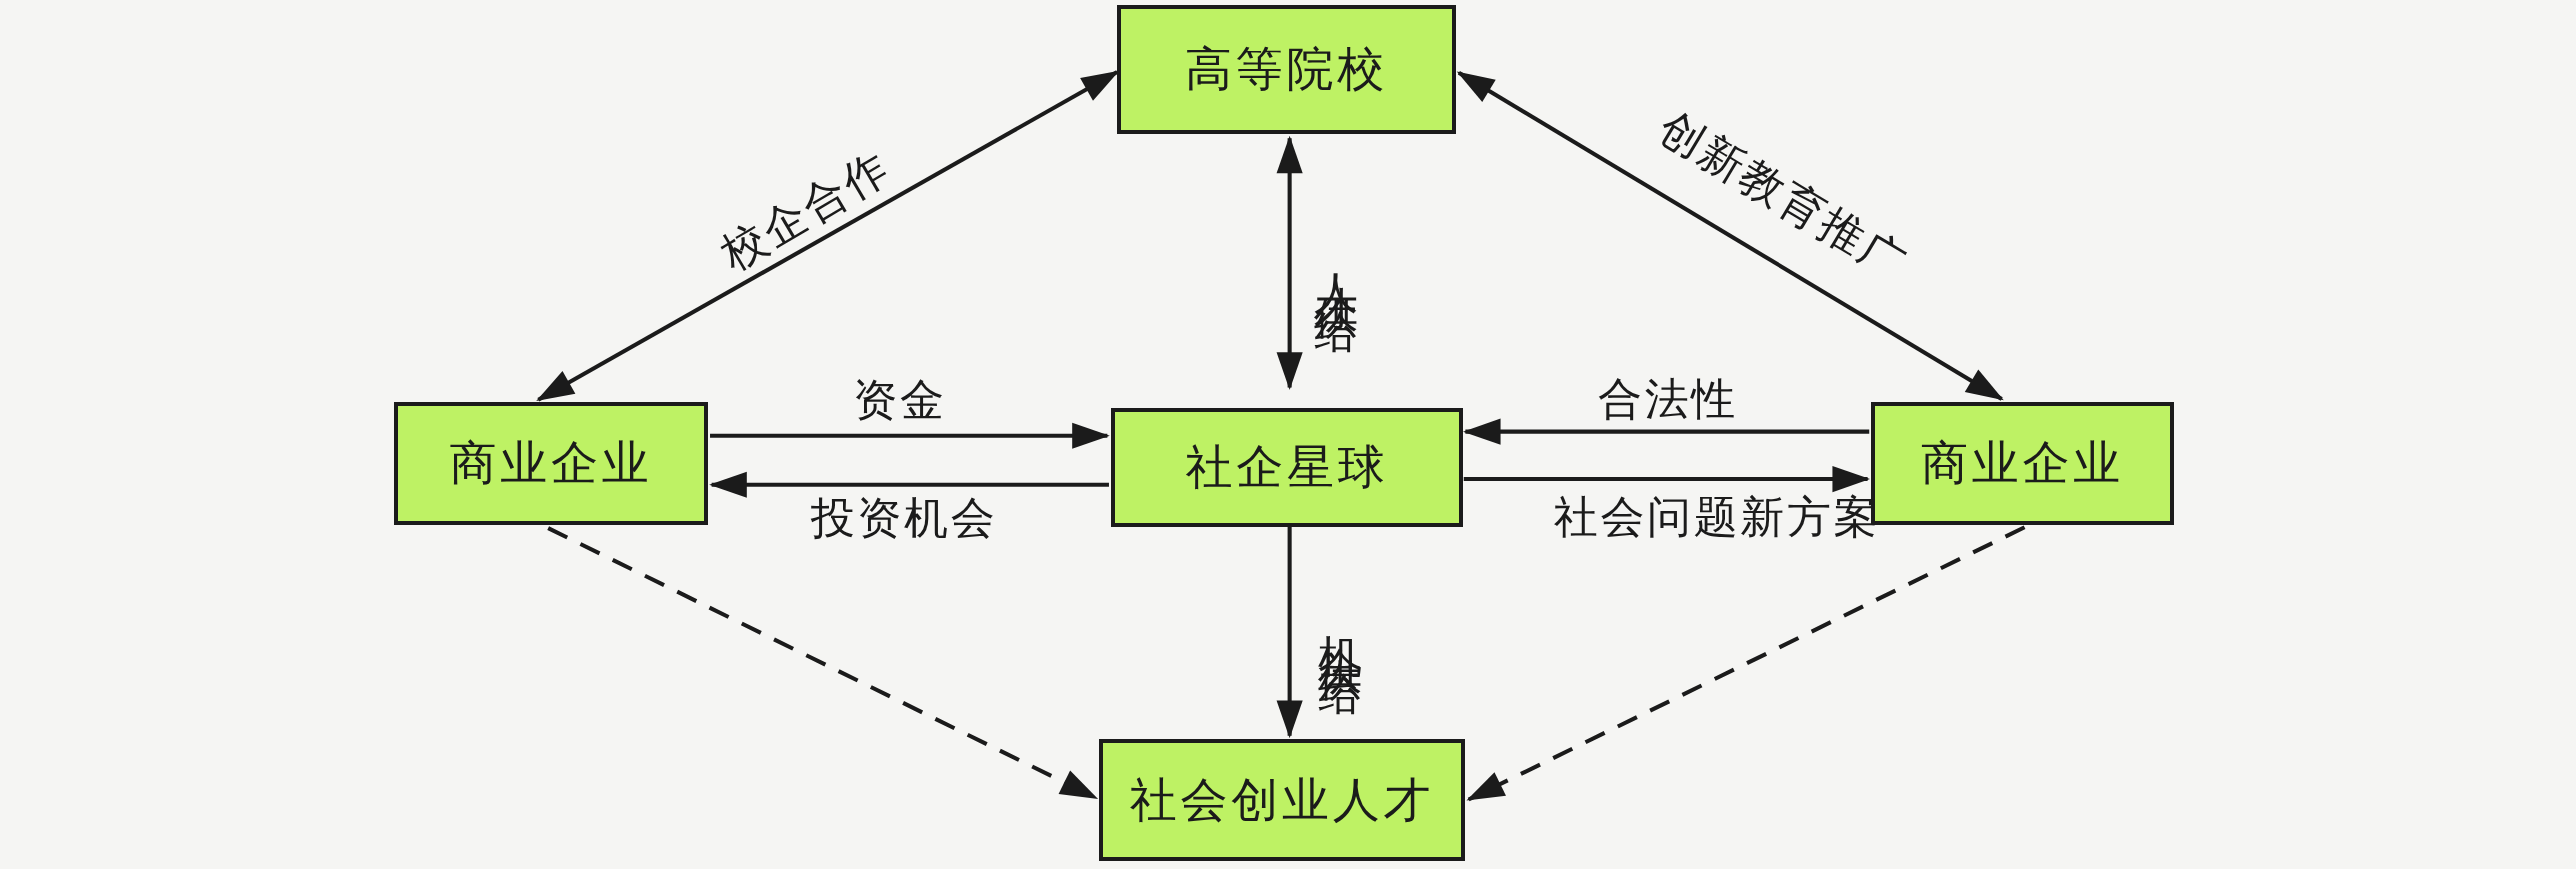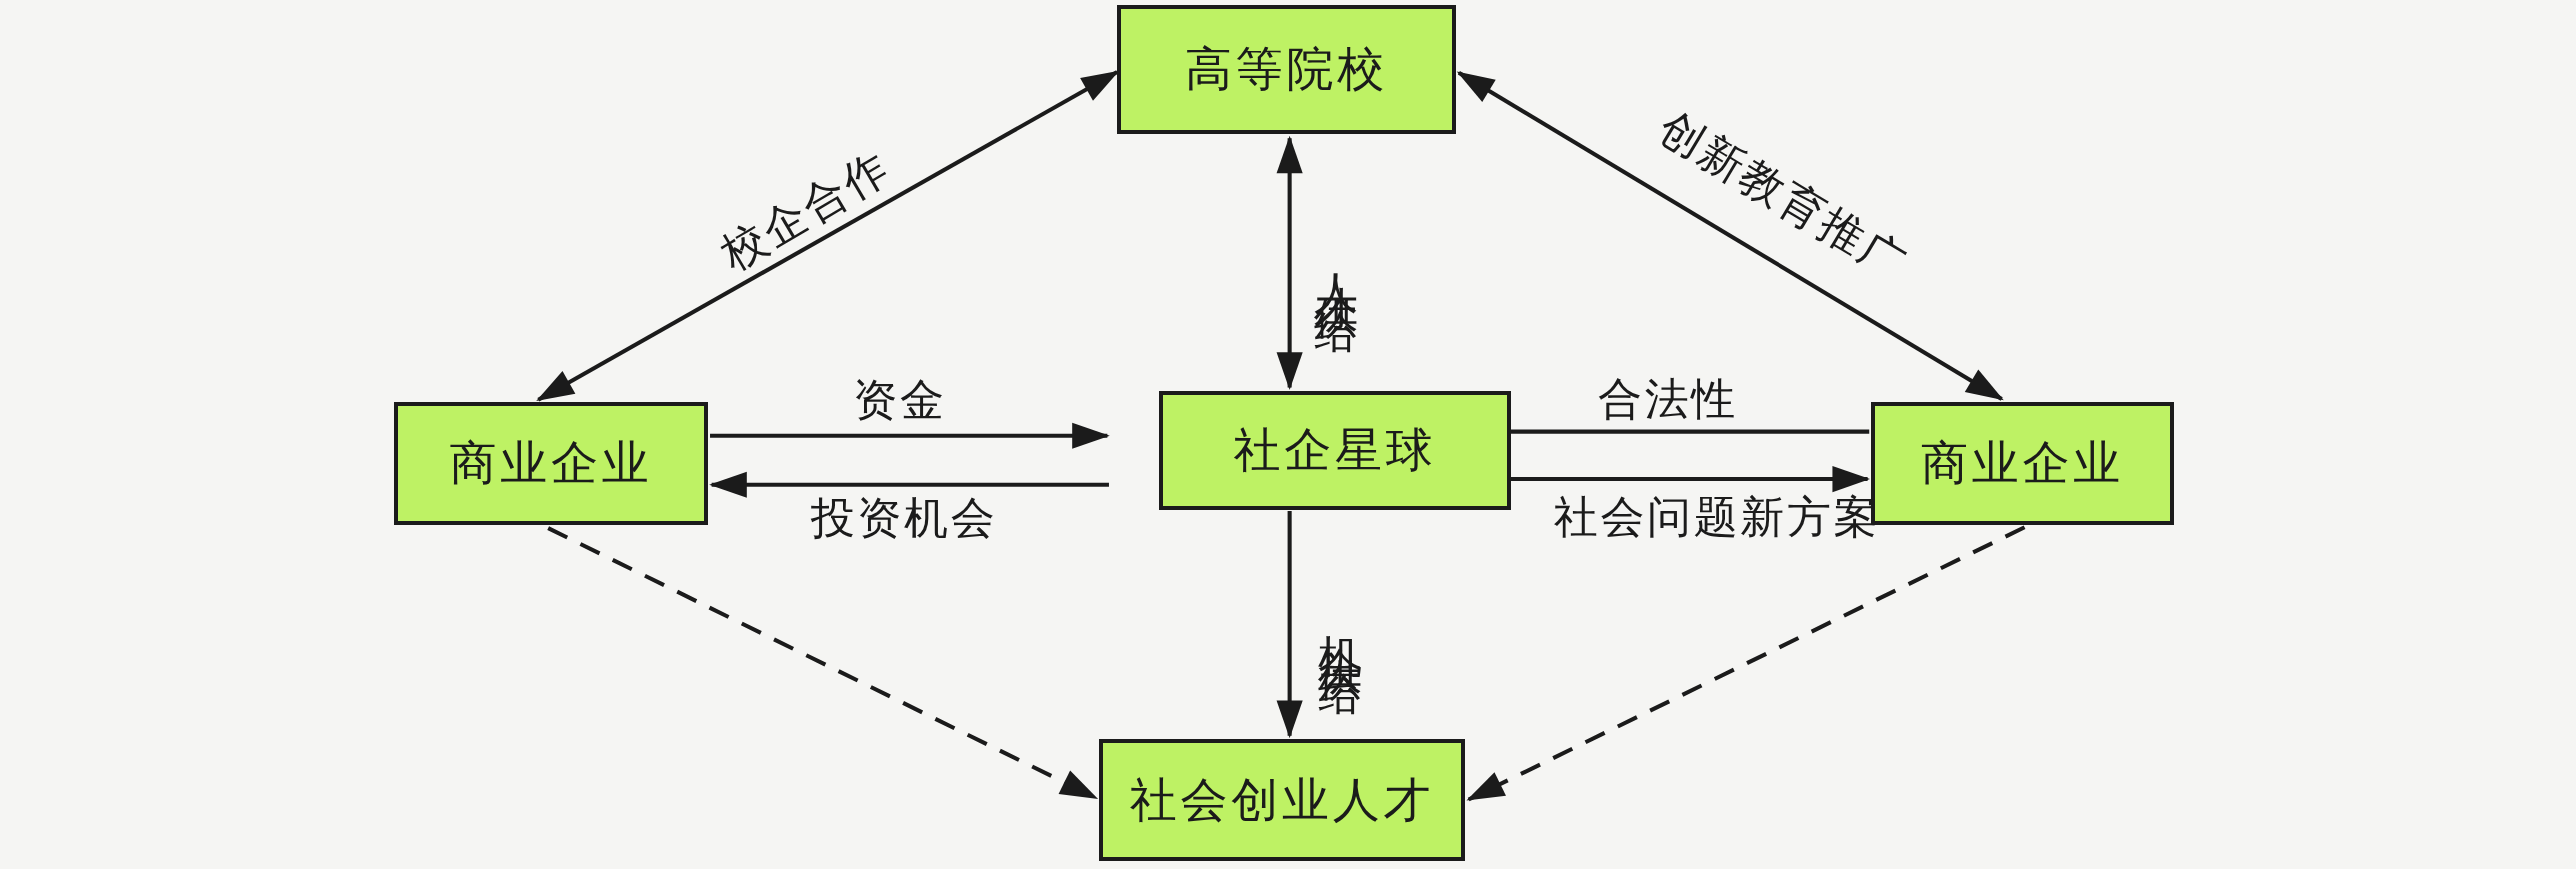--- a/index.html
+++ b/index.html
@@ -32,21 +32,21 @@
     border: 4.1px solid #1b1b1b;
     background: #bef264;
     display: flex;
     align-items: center;
     justify-content: center;
     font-size: 47px;
     letter-spacing: 0.08em;
     white-space: nowrap;
   }
   .node-university { left: 1117px; top: 4.9px;   width: 339px; height: 129px; }
-  .node-platform   { left: 1111px; top: 391px; width: 352px; height: 119px; margin-left: 48px; }
+  .node-platform   { left: 1111px; top: 408px; width: 352px; height: 119px; }
   .node-business   { left: 394px;  top: 402px; width: 314px; height: 123px; }
   .node-government { left: 1871px; top: 402px; width: 303px; height: 123px; }
   .node-talent     { left: 1099px; top: 739px; width: 366px; height: 122px; }
   .edge-label {
     position: absolute;
     font-size: 44px;
     letter-spacing: 0.06em;
     white-space: nowrap;
     transform: translate(-50%, -50%);
   }

